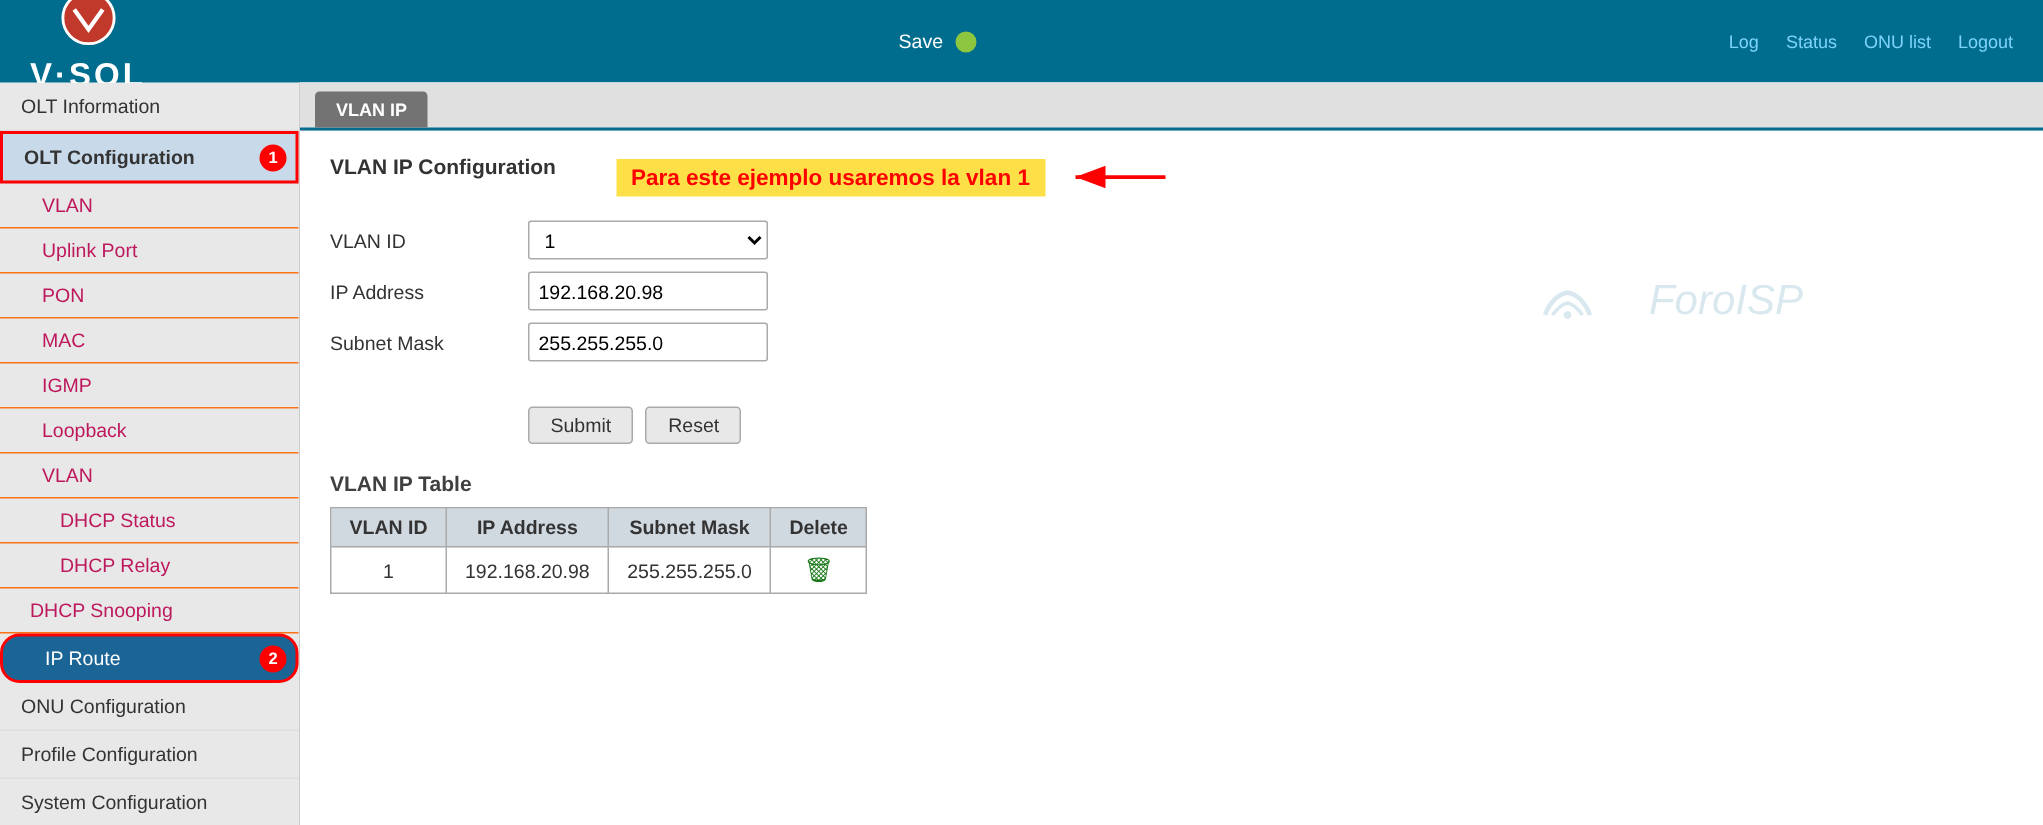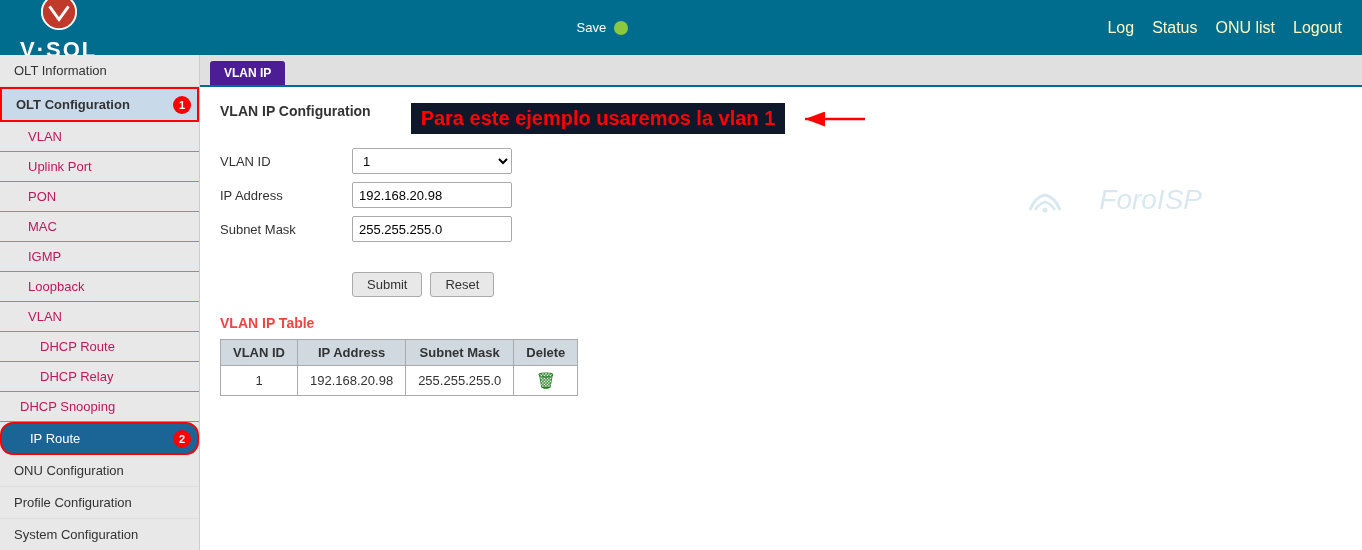--- a/index.html
+++ b/index.html
@@ -36,23 +36,23 @@
       height: 14px;
       border-radius: 50%;
       background: #8dc63f;
     }
     .header-nav {
       display: flex;
       align-items: center;
       gap: 18px;
     }
     .header-nav a {
-      color: #fef9c3;
+      color: #7dd3fc;
       text-decoration: none;
-      font-size: 16px;
+      font-size: 12px;
     }
 
     
     .main-layout {
       display: flex;
       height: calc(550px - 55px);
     }
 
     
     .sidebar {
@@ -113,21 +113,21 @@
 
     
     .tab-bar {
       background: #e0e0e0;
       padding: 6px 10px 0 10px;
       border-bottom: 2px solid #006d8f;
     }
     .tab {
       display: inline-block;
       padding: 5px 14px;
-      background: #4c1d95;
+      background: #737373;
       color: white;
       border-radius: 3px 3px 0 0;
       font-size: 12px;
       font-weight: bold;
       cursor: pointer;
     }
 
     
     .content-inner {
       padding: 16px 20px;
@@ -189,21 +189,21 @@
     }
 
     
     .table-section {
       margin-top: 18px;
     }
     .table-title {
       font-weight: bold;
       font-size: 14px;
       margin-bottom: 8px;
-      color: #ef4444;
+      color: #404040;
     }
     table.data-table {
       border-collapse: collapse;
       font-size: 13px;
     }
     table.data-table th {
       background: #d0d8e0;
       border: 1px solid #aaa;
       padding: 5px 12px;
       text-align: center;
@@ -268,21 +268,21 @@
       <span class="badge-circle">1</span>
     </div>
 
     <div class="sidebar-sub">VLAN</div>
     <div class="sidebar-sub">Uplink Port</div>
     <div class="sidebar-sub">PON</div>
     <div class="sidebar-sub">MAC</div>
     <div class="sidebar-sub">IGMP</div>
     <div class="sidebar-sub">Loopback</div>
     <div class="sidebar-sub">VLAN</div>
-    <div class="sidebar-sub" style="padding-left:40px;">DHCP Route</div>
+    <div class="sidebar-sub" style="padding-left:40px;">DHCP Status</div>
     <div class="sidebar-sub" style="padding-left:40px;">DHCP Relay</div>
     <div class="sidebar-sub" style="padding-left:20px;">DHCP Snooping</div>
 
     <div class="sidebar-sub active-selected" style="border:2px solid red;position:relative;">
       <span>IP Route</span>
       <span class="badge-circle">2</span>
     </div>
 
     <div class="sidebar-item">ONU Configuration</div>
     <div class="sidebar-item">Profile Configuration</div>
@@ -293,21 +293,21 @@
 
     <div class="tab-bar">
       <div class="tab">VLAN IP</div>
     </div>
 
     <div class="content-inner">
 
       <div style="display:flex;align-items:flex-start;gap:40px;margin-bottom:14px;">
         <div class="section-title">VLAN IP Configuration</div>
         <div style="display:flex;align-items:center;gap:10px;">
-          <div style="background:#0f172a;color:#ff0000;font-weight:bold;font-size:20px;padding:4px 10px;border:none;display:inline-block;">Para este ejemplo usaremos la vlan 1</div>
+          <div style="background:#fde047;color:#ff0000;font-weight:bold;font-size:15px;padding:4px 10px;border:none;display:inline-block;">Para este ejemplo usaremos la vlan 1</div>
 
           <svg width="80" height="30">
             <defs>
               <marker id="arrowhead" markerWidth="8" markerHeight="6" refX="8" refY="3" orient="auto">
                 <polygon points="0 0, 8 3, 0 6" fill="red"></polygon>
               </marker>
             </defs>
             <line x1="70" y1="15" x2="10" y2="15" stroke="red" stroke-width="2.5" marker-end="url(#arrowhead)"></line>
           </svg>
         </div>

